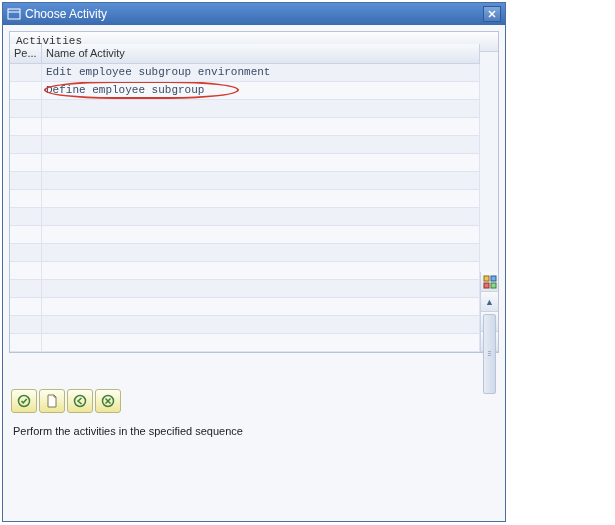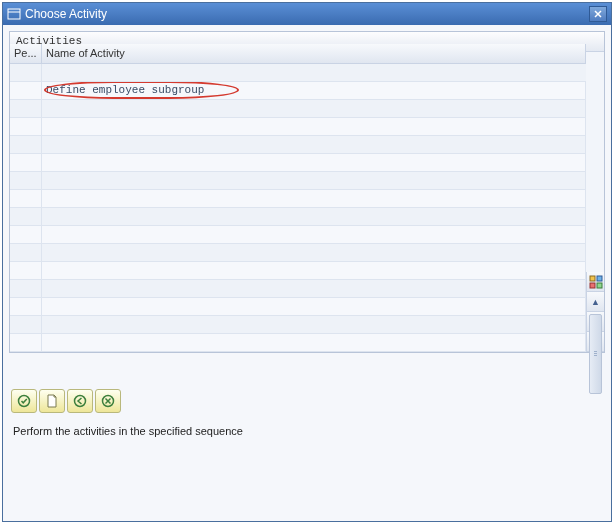--- a/index.html
+++ b/index.html
@@ -5,21 +5,21 @@
   * { box-sizing: border-box; margin: 0; padding: 0; }
   body {
     font-family: Arial, sans-serif;
     font-size: 11px;
     background: #fff;
     width: 615px;
     height: 525px;
     overflow: hidden;
   }
   .dialog {
-    width: 610px;
+    width: 504px;
     height: 520px;
     margin: 2px;
     border: 1px solid #4a6f9e;
     background: #f5f7fb;
     display: flex;
     flex-direction: column;
   }
   .titlebar {
     height: 22px;
     background: linear-gradient(to bottom, #5a8fd6 0%, #3a6bb0 100%);
@@ -183,20 +183,21 @@
       <div class="panel-header">Activities</div>
       <div class="table-wrap">
         <div class="table-main">
           <div class="table-header-row">
             <div class="th th-pe">Pe...</div>
             <div class="th th-name">Name of Activity</div>
           </div>
           <div class="table-body" id="table-body">
               <div class="table-row">
                 <div class="td td-pe"></div>
+                <div class="td td-name">Edit employee subgroup environment</div>
               </div>
               <div class="table-row">
                 <div class="td td-pe"></div>
                 <div class="td td-name">Define employee subgroup<div class="highlight-oval"></div></div>
               </div>
               <div class="table-row">
                 <div class="td td-pe"></div>
                 <div class="td td-name"></div>
               </div>
               <div class="table-row">

